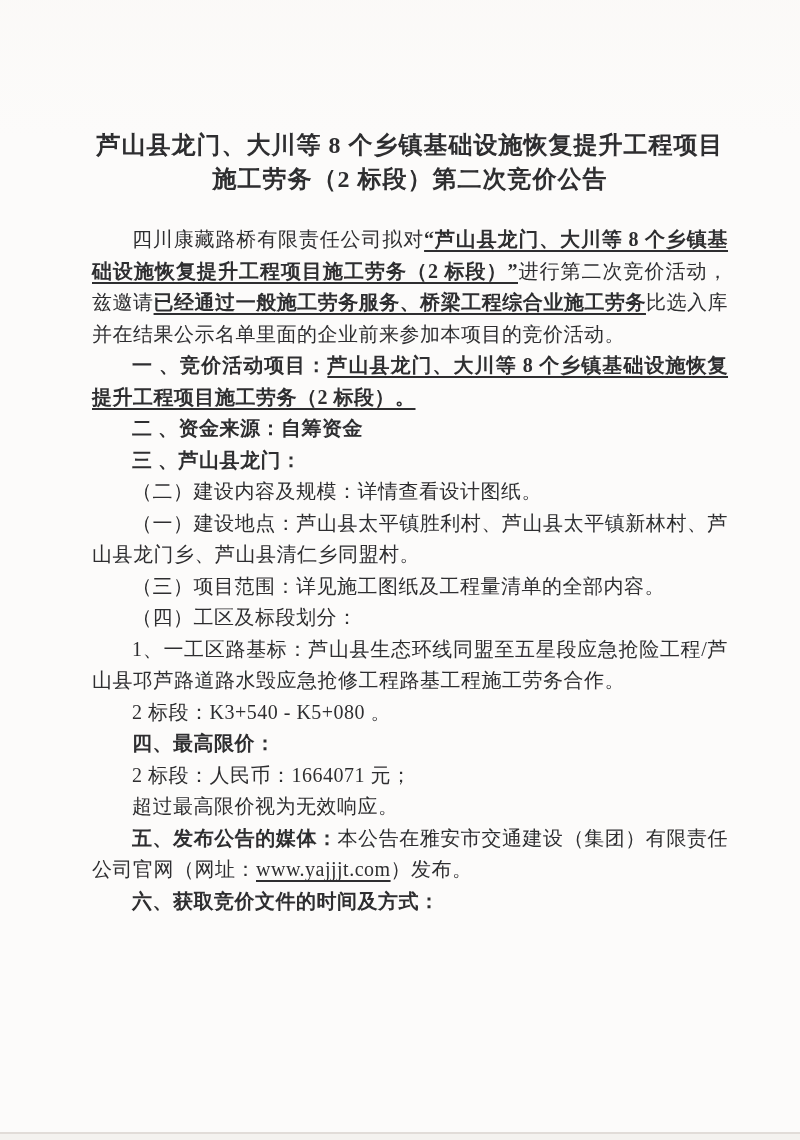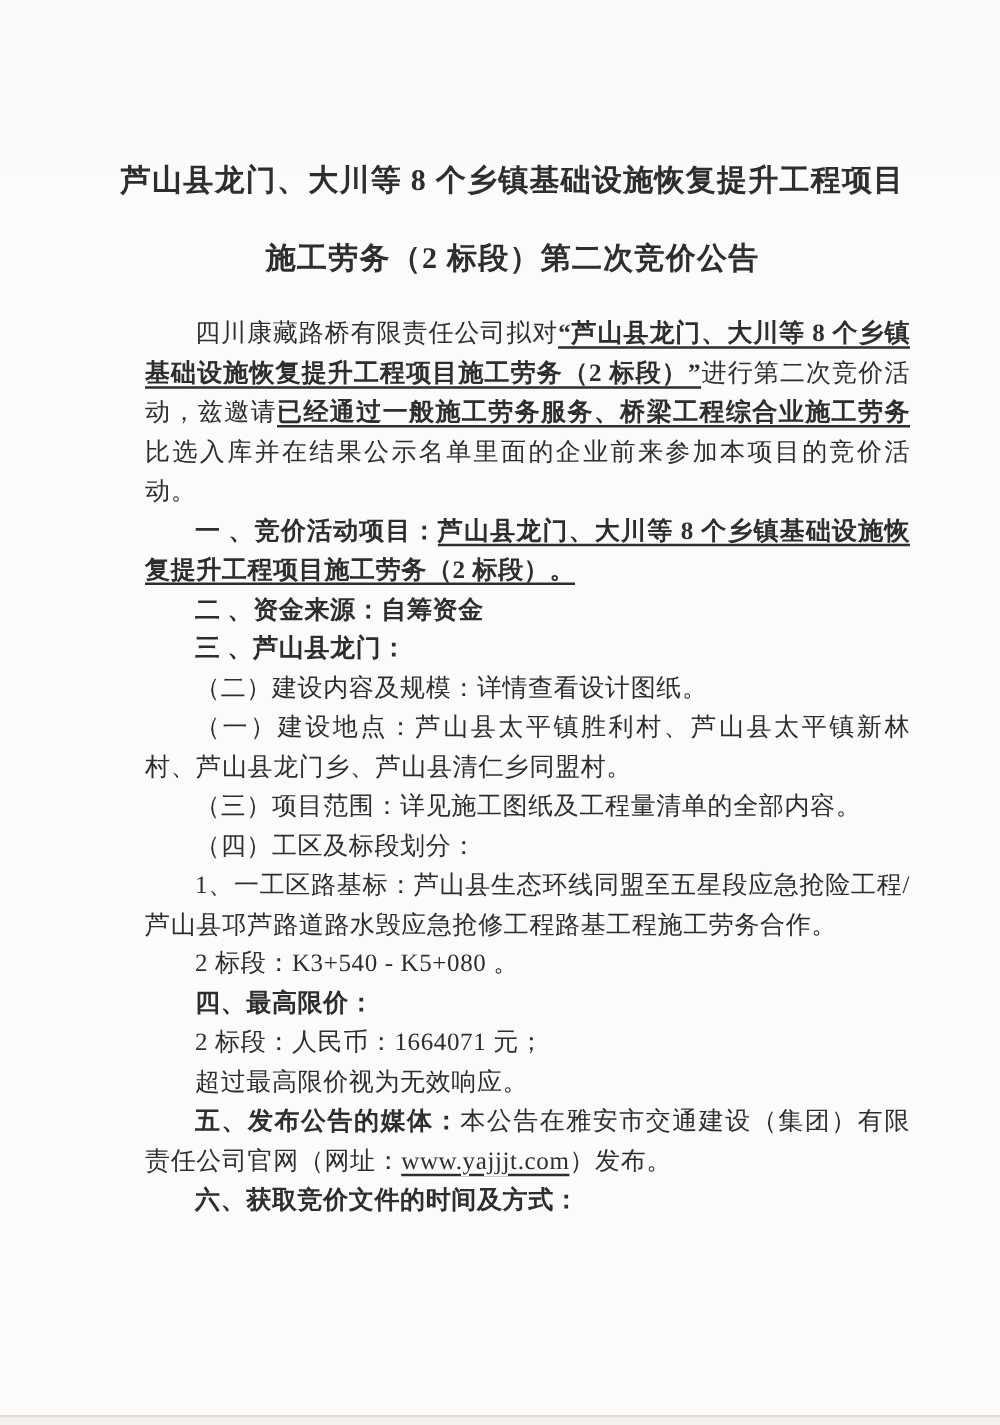--- a/index.html
+++ b/index.html
@@ -26,28 +26,27 @@
       var(--paper);
     font-family: Liberation Serif, serif;
   }
   .title {
     text-align: center;
     font-size: 24px;
     font-weight: bold;
     line-height: 34px;
     letter-spacing: 1px;
   }
-  .title2 { margin-top: 28px; }
+  .title2 { }
   .doc-body {
     margin-top: 28px;
     font-size: 20px;
     line-height: 31.5px;
     letter-spacing: 0.5px;
     text-align: justify;
-    margin-left: 24px;
   }
   .doc-body p {
     text-indent: 2em;
     text-align: justify;
   }
   .seg-b { font-weight: bold; }
   .seg-u { text-decoration: underline; text-underline-offset: 4px; }
   .page-edge {
     position: absolute;
     left: 0;

